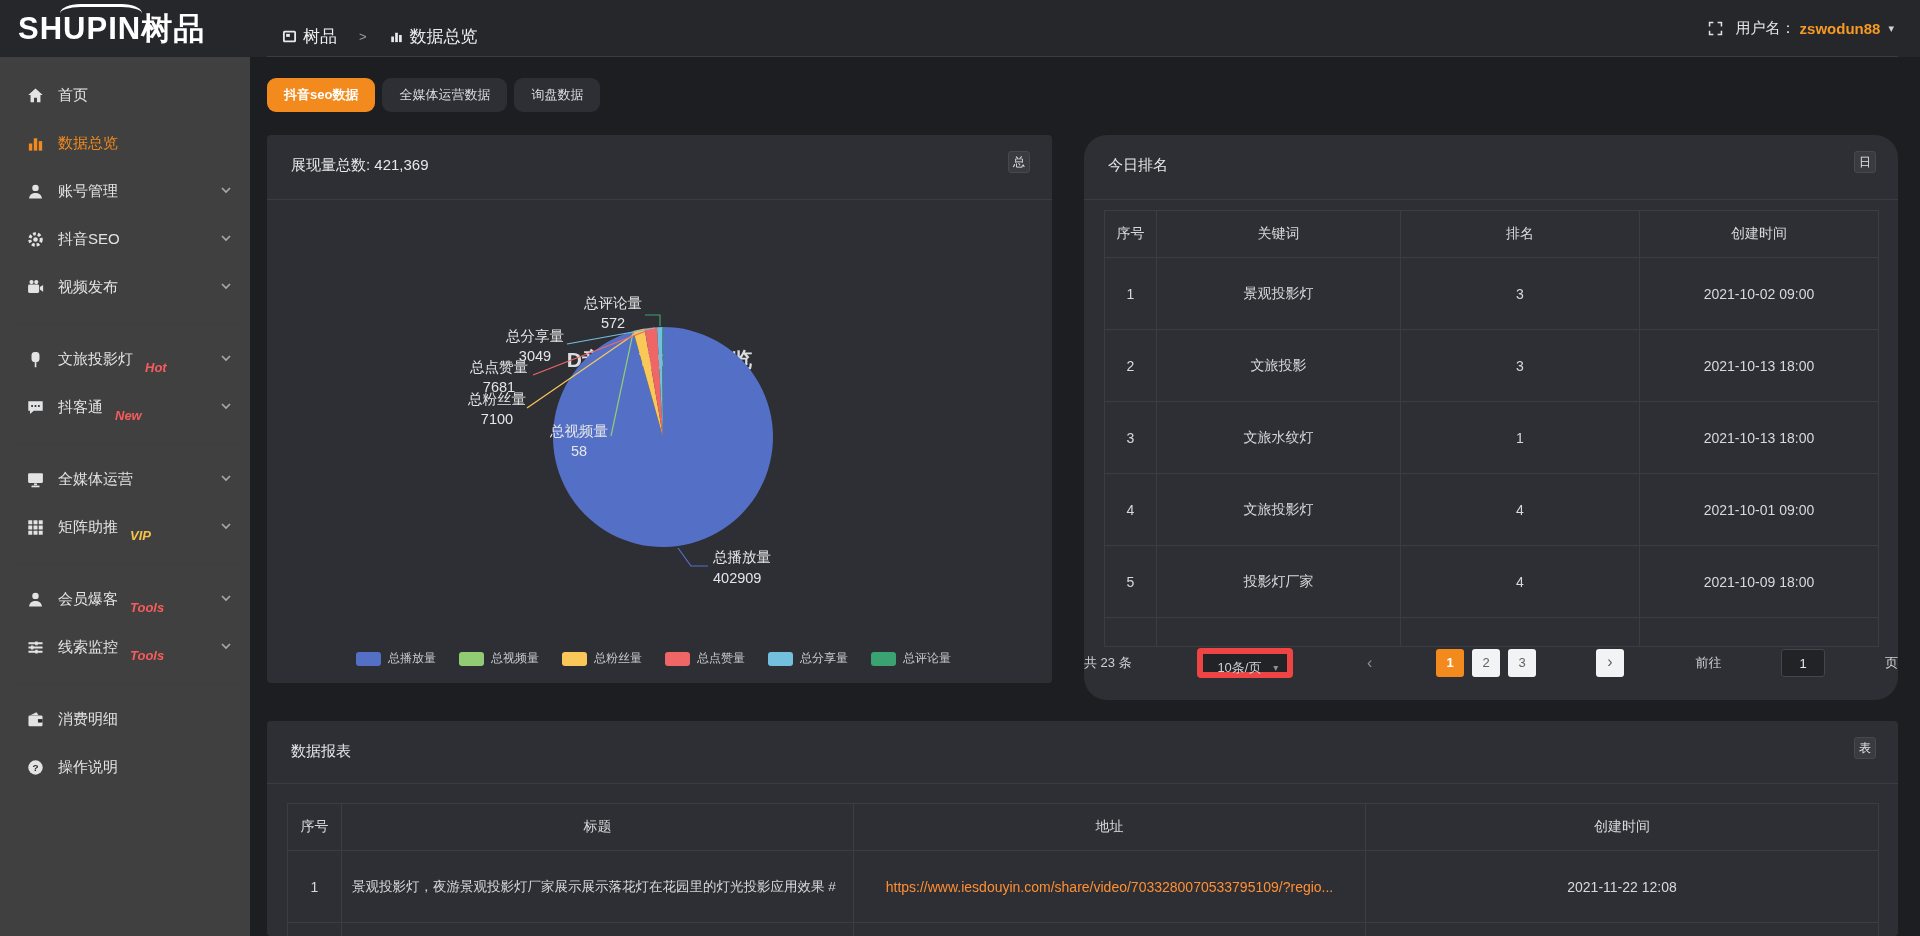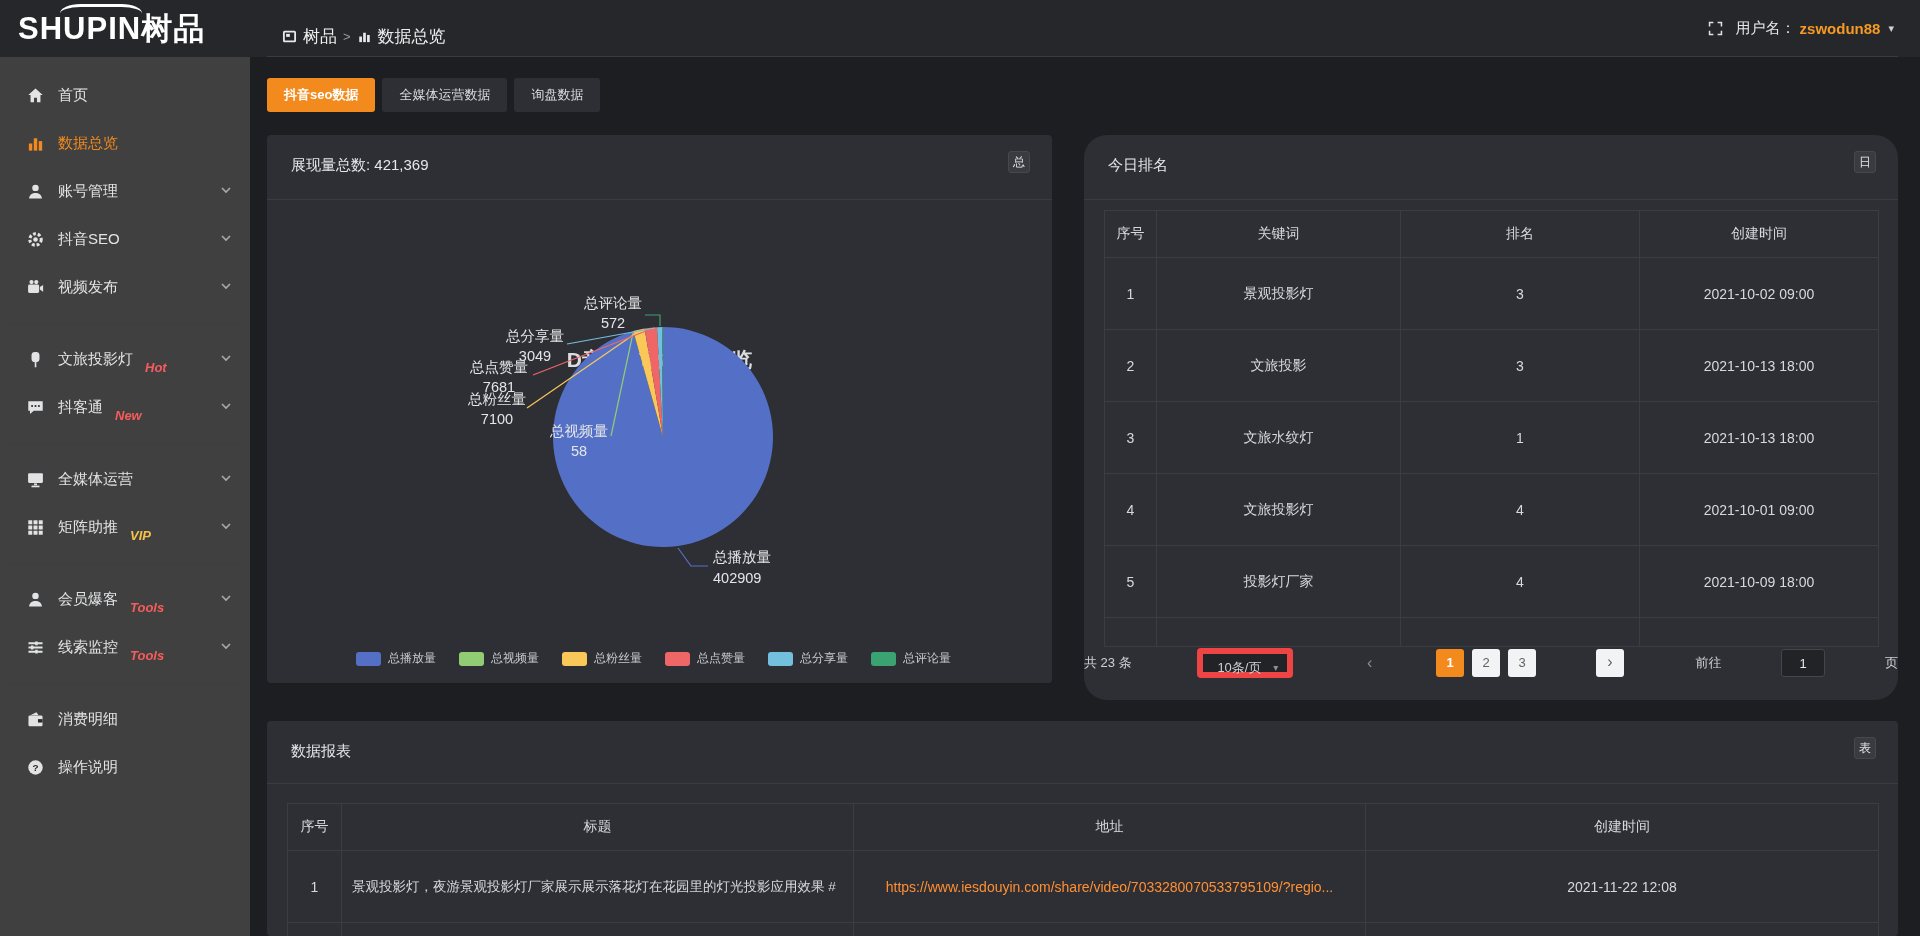--- a/index.html
+++ b/index.html
@@ -8,40 +8,40 @@
     background:#1d1e21;color:#dfe0e3;
     font-family:"Liberation Sans", sans-serif;
     -webkit-font-smoothing:antialiased;
   }
   
   .topbar{position:absolute;left:0;top:0;width:1920px;height:57px;background:#26272b;}
   .logo{position:absolute;left:18px;top:0;height:57px;display:flex;align-items:center;color:#fff;}
   .logo-text{font-size:31px;font-weight:800;letter-spacing:1px;}
   .logo-arc{position:absolute;left:42px;top:4px;width:82px;height:16px;
     border-top:3px solid #fff;border-radius:50%/100% ;}
-  .breadcrumb{position:absolute;left:282px;top:0;height:72px;display:flex;align-items:center;gap:4px;font-size:17px;color:#eceded;}
+  .breadcrumb{position:absolute;left:282px;top:0;height:72px;display:flex;align-items:center;gap:20px;font-size:17px;color:#eceded;}
   .crumb{display:flex;align-items:center;gap:6px;cursor:default;}
   .crumb-sep{color:#9b9da2;font-size:13px;margin:0 2px;}
   .topbar-right{position:absolute;right:26px;top:0;height:57px;display:flex;align-items:center;gap:12px;}
   .username-label{font-size:15px;color:#e6e7e9;}
   .username{font-size:15px;color:#f59a23;font-weight:bold;}
   .user-chev{color:#cfd0d4;font-size:11px;margin-left:-4px;}
   .content-divider{position:absolute;left:267px;top:56px;width:1631px;height:1px;background:#3a3b40;}
   
   .sidebar{position:absolute;left:0;top:57px;width:250px;height:879px;background:#404040;padding-top:14px;box-sizing:border-box;}
   .sb-item{position:relative;height:48px;display:flex;align-items:center;padding-left:26px;font-size:15px;color:#e2e3e5;cursor:pointer;}
   .sb-item .sb-icon{width:19px;height:19px;margin-right:13px;display:inline-flex;}
   .sb-item.active{color:#f28a1d;}
   .sb-tag{margin-left:12px;font-style:italic;font-weight:bold;font-size:13px;margin-top:16px;}
   .sb-chev{position:absolute;right:18px;top:17px;color:#a7a9ae;}
   .sb-divider{height:24px;display:flex;align-items:center;}
   .sb-divider > div{height:1px;background:#3d3e42;width:230px;margin:0 auto;}
   
   .tabs{position:absolute;left:267px;top:78px;display:flex;gap:7px;}
-  .tab{height:34px;line-height:34px;padding:0 17px;font-size:13px;border-radius:3px;
+  .tab{height:34px;line-height:34px;padding:0 17px;font-size:13px;border-radius:9px;
        background:#2e2f34;color:#dcdde0;cursor:pointer;}
   .tab.active{background:#f28a1d;color:#fff;font-weight:bold;}
   
   .panel{position:absolute;background:#2e2f34;border-radius:4px;}
   .panel-overview{left:267px;top:135px;width:785px;height:548px;}
   .panel-ranking{left:1084px;top:135px;width:814px;height:565px;border-radius:23px;}
   .panel-report{left:267px;top:721px;width:1631px;height:215px;overflow:hidden;}
   .panel-header-text{position:absolute;left:24px;top:21px;font-size:15px;color:#e6e7e9;}
   .panel-hline{position:absolute;left:0;right:0;top:64px;height:1px;background:#3b3c41;}
   .panel-report .panel-hline{top:62px;}

